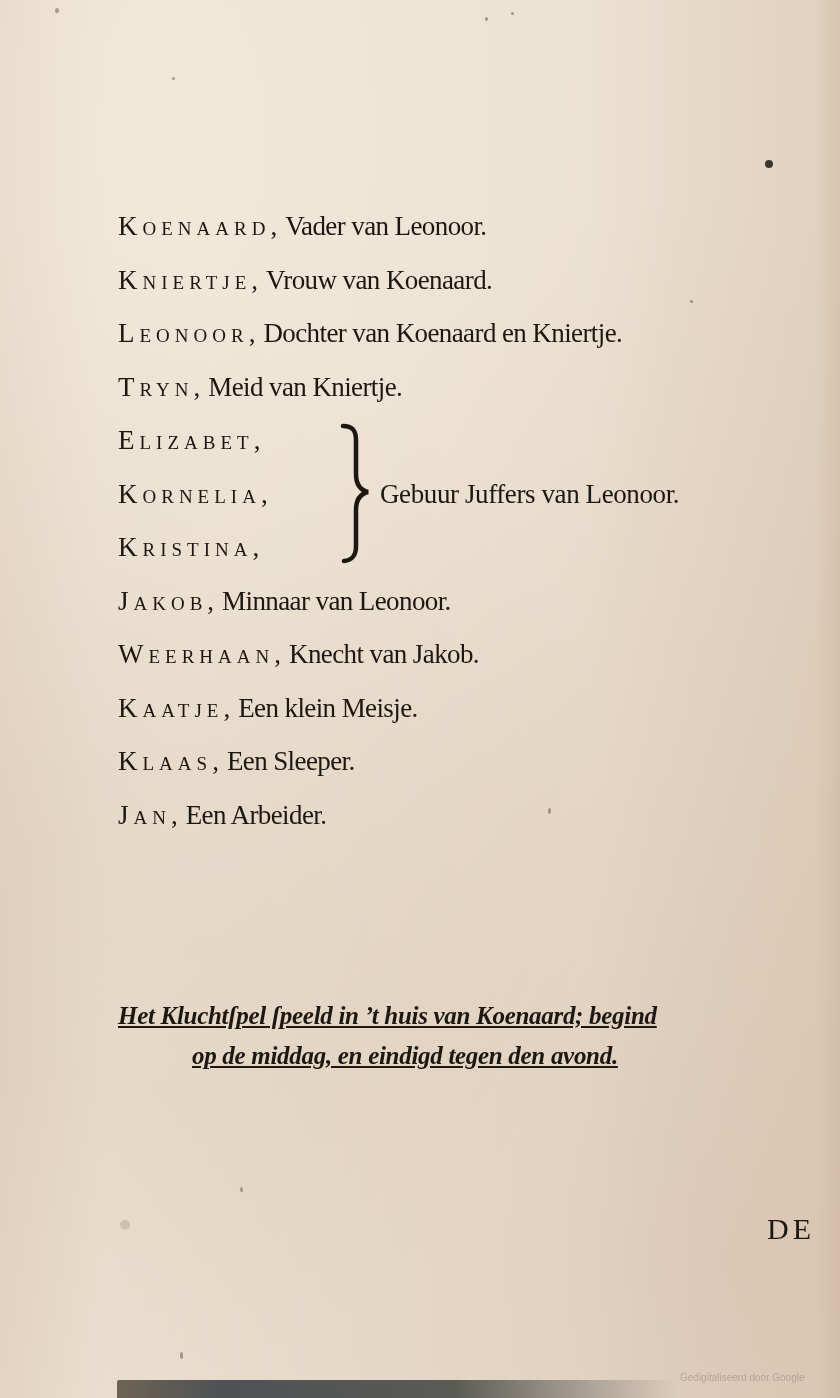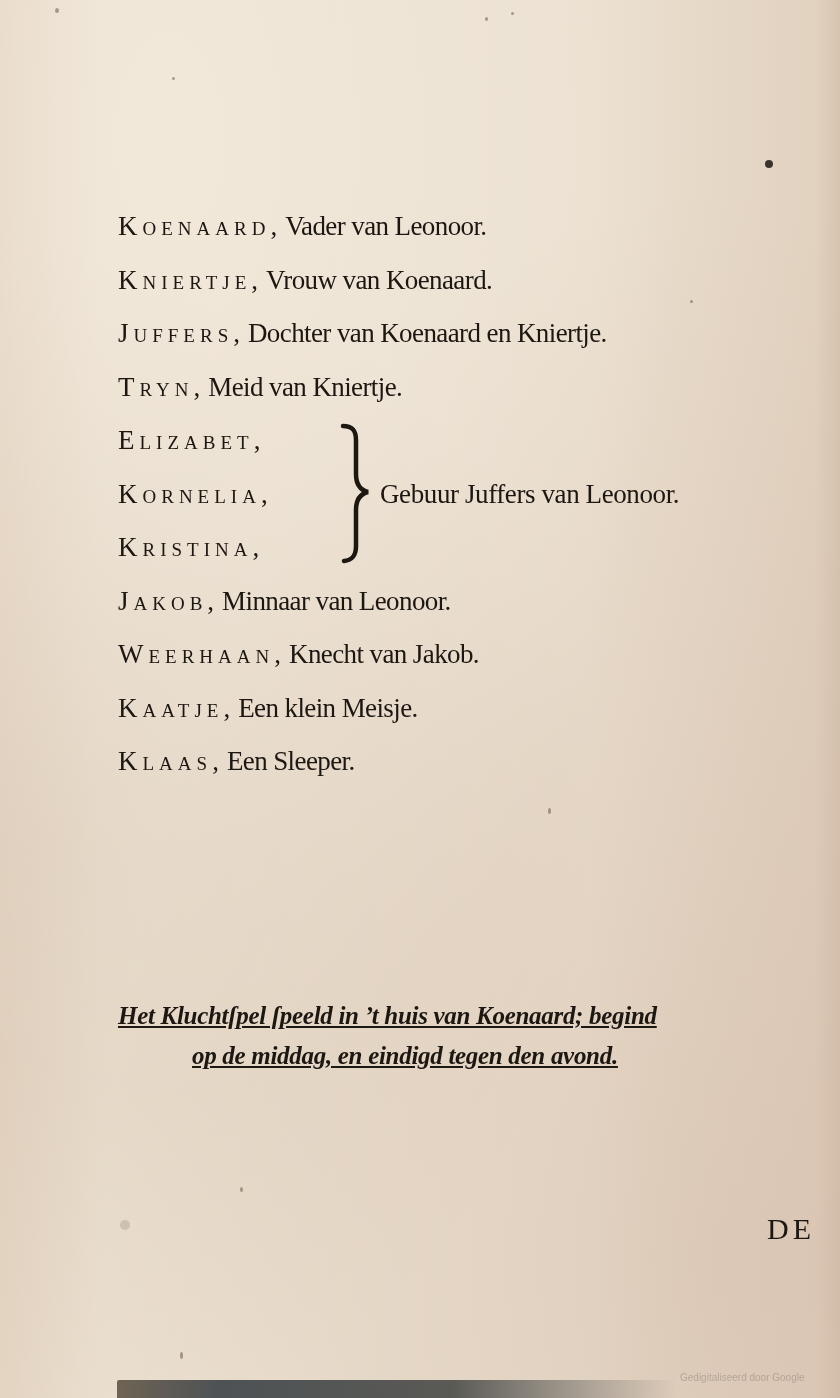--- a/index.html
+++ b/index.html
@@ -146,21 +146,21 @@
 
 
   <ul class="cast">
     <li class="role">
       <span class="name">Koenaard</span><span class="sep">,</span><span class="desc">Vader van Leonoor.</span>
     </li>
     <li class="role">
       <span class="name">Kniertje</span><span class="sep">,</span><span class="desc">Vrouw van Koenaard.</span>
     </li>
     <li class="role">
-      <span class="name">Juffers</span><span class="sep">,</span><span class="desc">Dochter van Koenaard en Kniertje.</span>
+      <span class="name">Leonoor</span><span class="sep">,</span><span class="desc">Dochter van Koenaard en Kniertje.</span>
     </li>
     <li class="role">
       <span class="name">Tryn</span><span class="sep">,</span><span class="desc">Meid van Kniertje.</span>
     </li>
     <li class="role">
       <span class="name">Elizabet</span><span class="sep">,</span>
     </li>
     <li class="role">
       <span class="name">Kornelia</span><span class="sep">,</span>
     </li>
@@ -171,20 +171,23 @@
       <span class="name">Jakob</span><span class="sep">,</span><span class="desc">Minnaar van Leonoor.</span>
     </li>
     <li class="role">
       <span class="name">Weerhaan</span><span class="sep">,</span><span class="desc">Knecht van Jakob.</span>
     </li>
     <li class="role">
       <span class="name">Kaatje</span><span class="sep">,</span><span class="desc">Een klein Meisje.</span>
     </li>
     <li class="role">
       <span class="name">Klaas</span><span class="sep">,</span><span class="desc">Een Sleeper.</span>
+    </li>
+    <li class="role">
+      <span class="name">Jan</span><span class="sep">,</span><span class="desc">Een Arbeider.</span>
     </li>
   </ul>
 
   <svg class="group-brace" viewBox="0 0 34 148" xmlns="http://www.w3.org/2000/svg">
     <path d="M5 8 C 14 8, 18 12, 18 22 L 18 56 C 18 66, 22 72, 30 74 C 22 76, 18 82, 18 92 L 18 128 C 18 138, 14 142, 6 143" fill="none" stroke="#1d1712" stroke-width="4.5" stroke-linecap="round"></path>
   </svg>
   <div class="group-desc">Gebuur Juffers van Leonoor.</div>
 
   <p class="note">
     <span>Het Kluchtſpel ſpeeld in ’t huis van Koenaard; begind</span>

